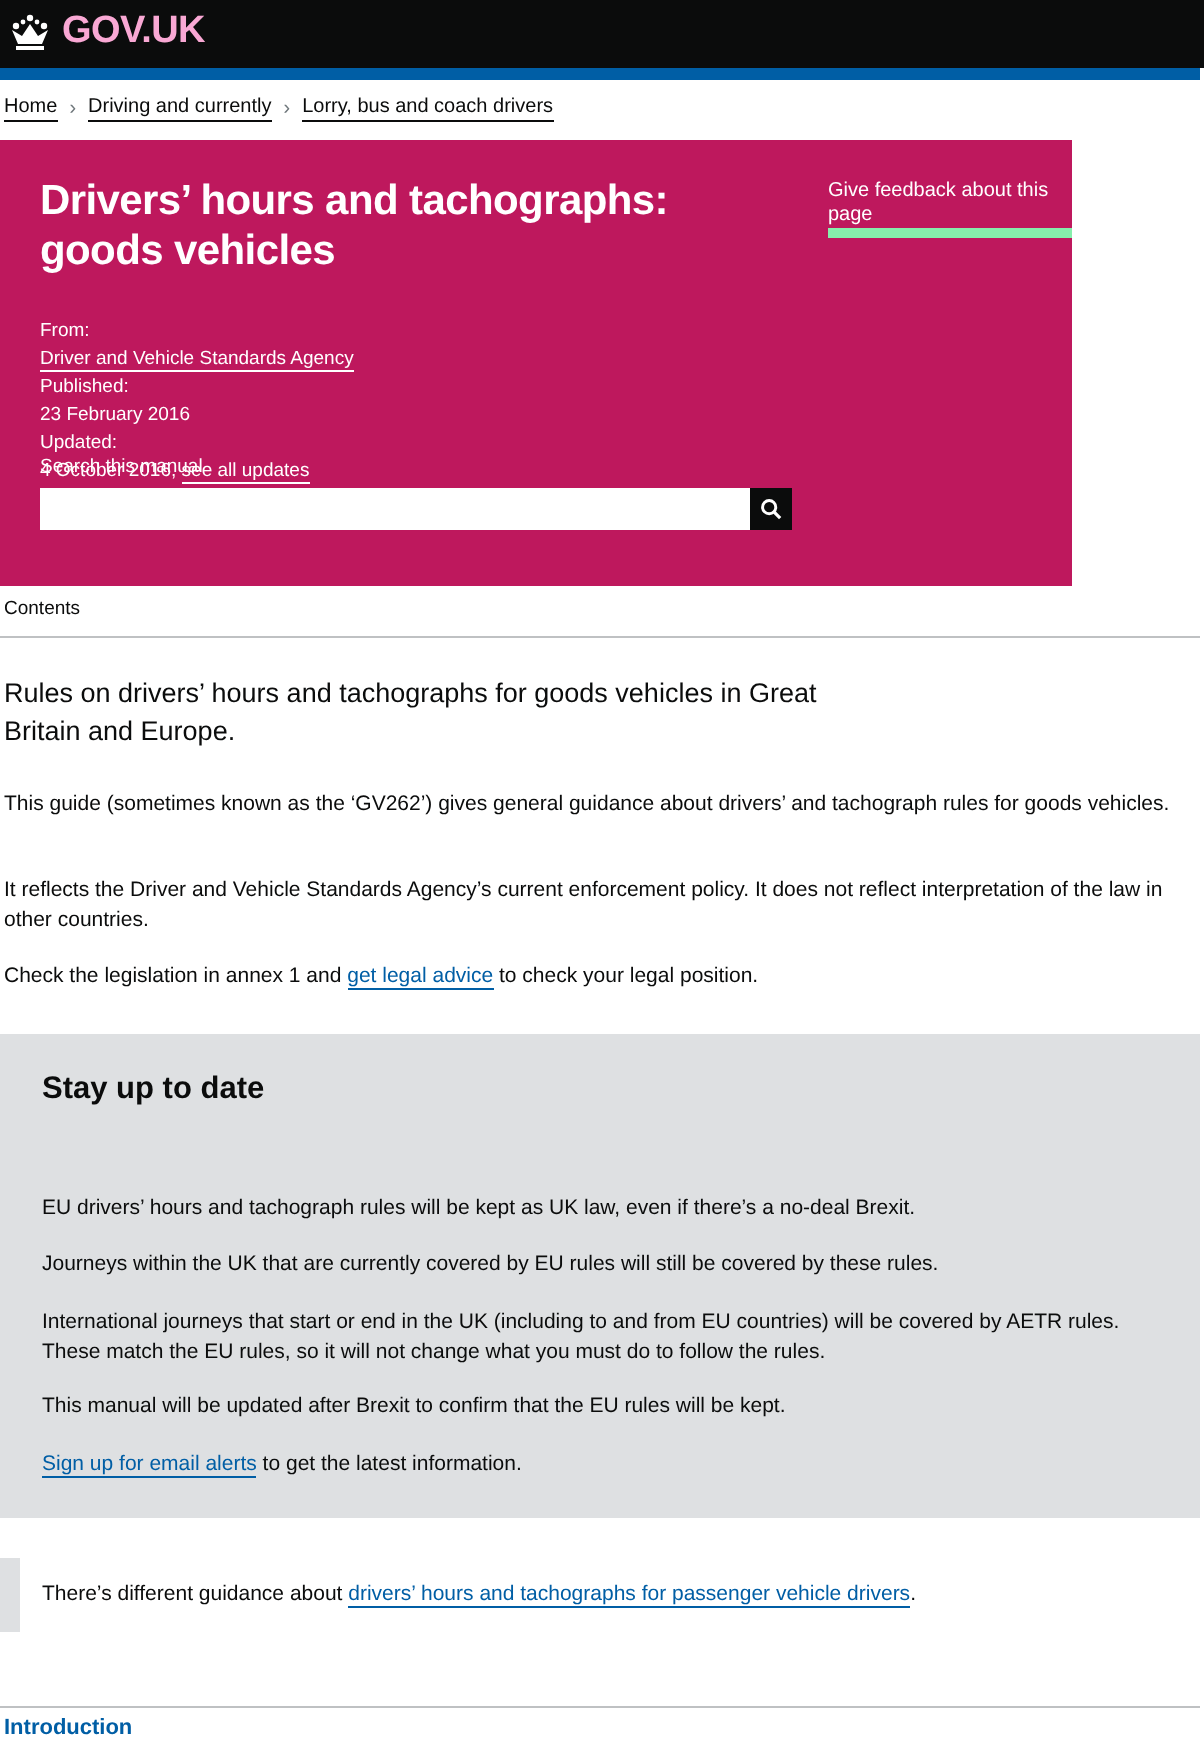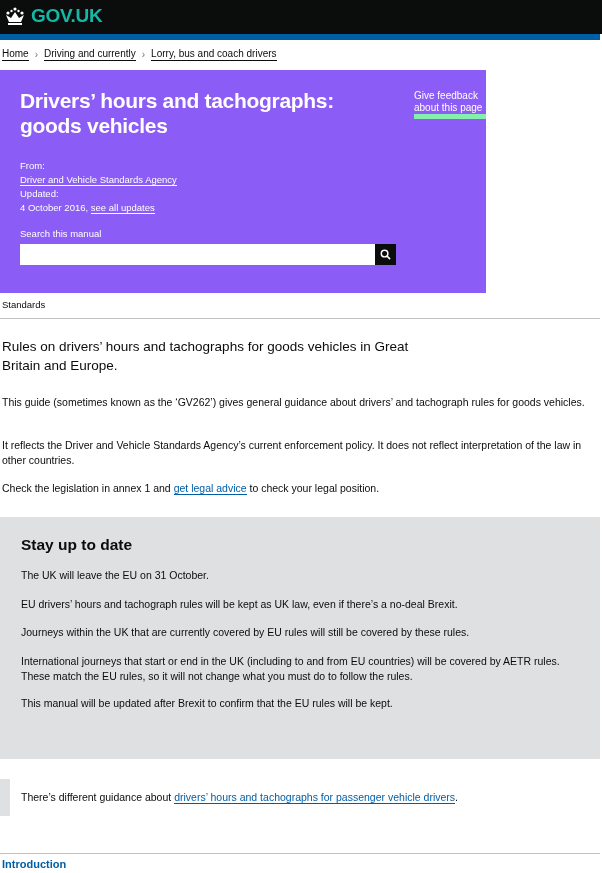--- a/index.html
+++ b/index.html
@@ -1,29 +1,29 @@
 <!DOCTYPE html>
 <html><head>
 <meta charset="utf-8">
 <style>
   * { box-sizing: border-box; margin: 0; padding: 0; }
   html, body { width: 602px; height: 873px; overflow: hidden; background: #ffffff; }
   body { font-family: "Liberation Sans", sans-serif; color: #0b0c0c; position: relative; }
 
   .header { position: absolute; left: 0; top: 0; width: 602px; height: 34px; background: #0b0c0c; }
-  .header .logo { position: absolute; left: 4px; top: 5px; display: flex; align-items: center; color: #14b8a6; }
+  .header .logo { position: absolute; left: 4px; top: 5px; display: flex; align-items: center; color: #f9a8d4; }
   .header .logo svg { width: 22px; height: 20px; margin-right: 5px; }
   .header .logo span { font-weight: bold; font-size: 19px; letter-spacing: -0.3px; }
   .header-bar { position: absolute; left: 0; top: 34px; width: 600px; height: 6px; background: #005ea5; }
 
   .breadcrumb { position: absolute; left: 2px; top: 48px; display: flex; align-items: center; font-size: 10px; }
   .breadcrumb a { color: #0b0c0c; text-decoration: none; border-bottom: 1px solid #0b0c0c; line-height: 12px; }
   .breadcrumb .sep { color: #6f777b; margin: 0 6px; font-size: 10px; }
 
-  .hero { position: absolute; left: 0; top: 70px; width: 486px; height: 223px; background: #8b5cf6; color: #fff; padding-left: 38px; }
+  .hero { position: absolute; left: 0; top: 70px; width: 536px; height: 223px; background: #be185d; color: #fff; padding-left: 38px; }
   .hero h1 { position: absolute; left: 20px; top: 18px; width: 330px; font-size: 21px; font-weight: bold; line-height: 25px; letter-spacing: -0.3px; }
   .hero .feedback { position: absolute; left: 414px; top: 20px; font-size: 10px; color: #fff; text-decoration: none; border-bottom: 5px solid #86efac; line-height: 12px; }
   .meta { position: absolute; left: 20px; top: 89px; font-size: 9.5px; line-height: 14px; }
   .meta .row { display: flex; flex-direction: column; }
   .meta .k { width: 110px; }
   .meta a { color: #fff; text-decoration: none; border-bottom: 1px solid #fff; }
   .search-label { position: absolute; left: 20px; top: 158px; font-size: 9.5px; font-weight: normal; }
   .search-input { position: absolute; left: 20px; top: 174px; width: 355px; height: 21px; background: #fff; border: none; outline: none; }
   .search-btn { position: absolute; left: 375px; top: 174px; width: 21px; height: 21px; background: #0b0c0c; border: none; display: flex; align-items: center; justify-content: center; }
 
@@ -72,54 +72,60 @@
 
 <section class="hero">
   <h1>Drivers’ hours and tachographs: goods vehicles</h1>
   <a class="feedback">Give feedback about this page</a>
   <div class="meta">
     <div class="row">
       <span class="k">From:</span>
       <span><a>Driver and Vehicle Standards Agency</a></span>
     </div>
     <div class="row">
+      <span class="k">Published:</span>
+      <span>23 February 2016</span>
+    </div>
+    <div class="row">
       <span class="k">Updated:</span>
       <span>
         <span>4 October 2016, </span>
         <a>see all updates</a>
       </span>
     </div>
   </div>
   <label class="search-label">Search this manual</label>
   <input class="search-input" type="text" placeholder="" style="">
   <button class="search-btn">
     <svg width="11" height="11" viewBox="0 0 12 12">
       <circle cx="5" cy="5" r="3.6" fill="none" stroke="#fff" stroke-width="1.6"></circle>
       <line x1="7.6" y1="7.6" x2="11" y2="11" stroke="#fff" stroke-width="1.8"></line>
     </svg>
   </button>
 </section>
 
-<div class="contents-label">Standards</div>
+<div class="contents-label">Contents</div>
 <div class="rule" style="top:318px"></div>
 
 <p class="lead">Rules on drivers’ hours and tachographs for goods vehicles in Great Britain and Europe.</p>
 <p class="para" style="top:395px">This guide (sometimes known as the ‘GV262’) gives general guidance about drivers’ and tachograph rules for goods vehicles.</p>
 <p class="para" style="top:438px">It reflects the Driver and Vehicle Standards Agency’s current enforcement policy. It does not reflect interpretation of the law in other countries.</p>
 <p class="para" style="top:481px">
   <span>Check the legislation in annex 1 and </span><a class="link">get legal advice</a><span> to check your legal position.</span>
 </p>
 
 <section class="callout">
   <h2>Stay up to date</h2>
-  <p style="top:51px">The UK will leave the EU on 31 October.</p>
   <p style="top:80px">EU drivers’ hours and tachograph rules will be kept as UK law, even if there’s a no-deal Brexit.</p>
   <p style="top:108px">Journeys within the UK that are currently covered by EU rules will still be covered by these rules.</p>
   <p style="top:137px">International journeys that start or end in the UK (including to and from EU countries) will be covered by AETR rules. These match the EU rules, so it will not change what you must do to follow the rules.</p>
   <p style="top:179px">This manual will be updated after Brexit to confirm that the EU rules will be kept.</p>
+  <p style="top:208px">
+    <a class="link">Sign up for email alerts</a><span> to get the latest information.</span>
+  </p>
 </section>
 
 <div class="inset"></div>
 <p class="inset-text">
   <span>There’s different guidance about </span><a class="link">drivers’ hours and tachographs for passenger vehicle drivers</a><span>.</span>
 </p>
 
 <div class="rule" style="top:853px"></div>
 <a class="intro">Introduction</a>
 

